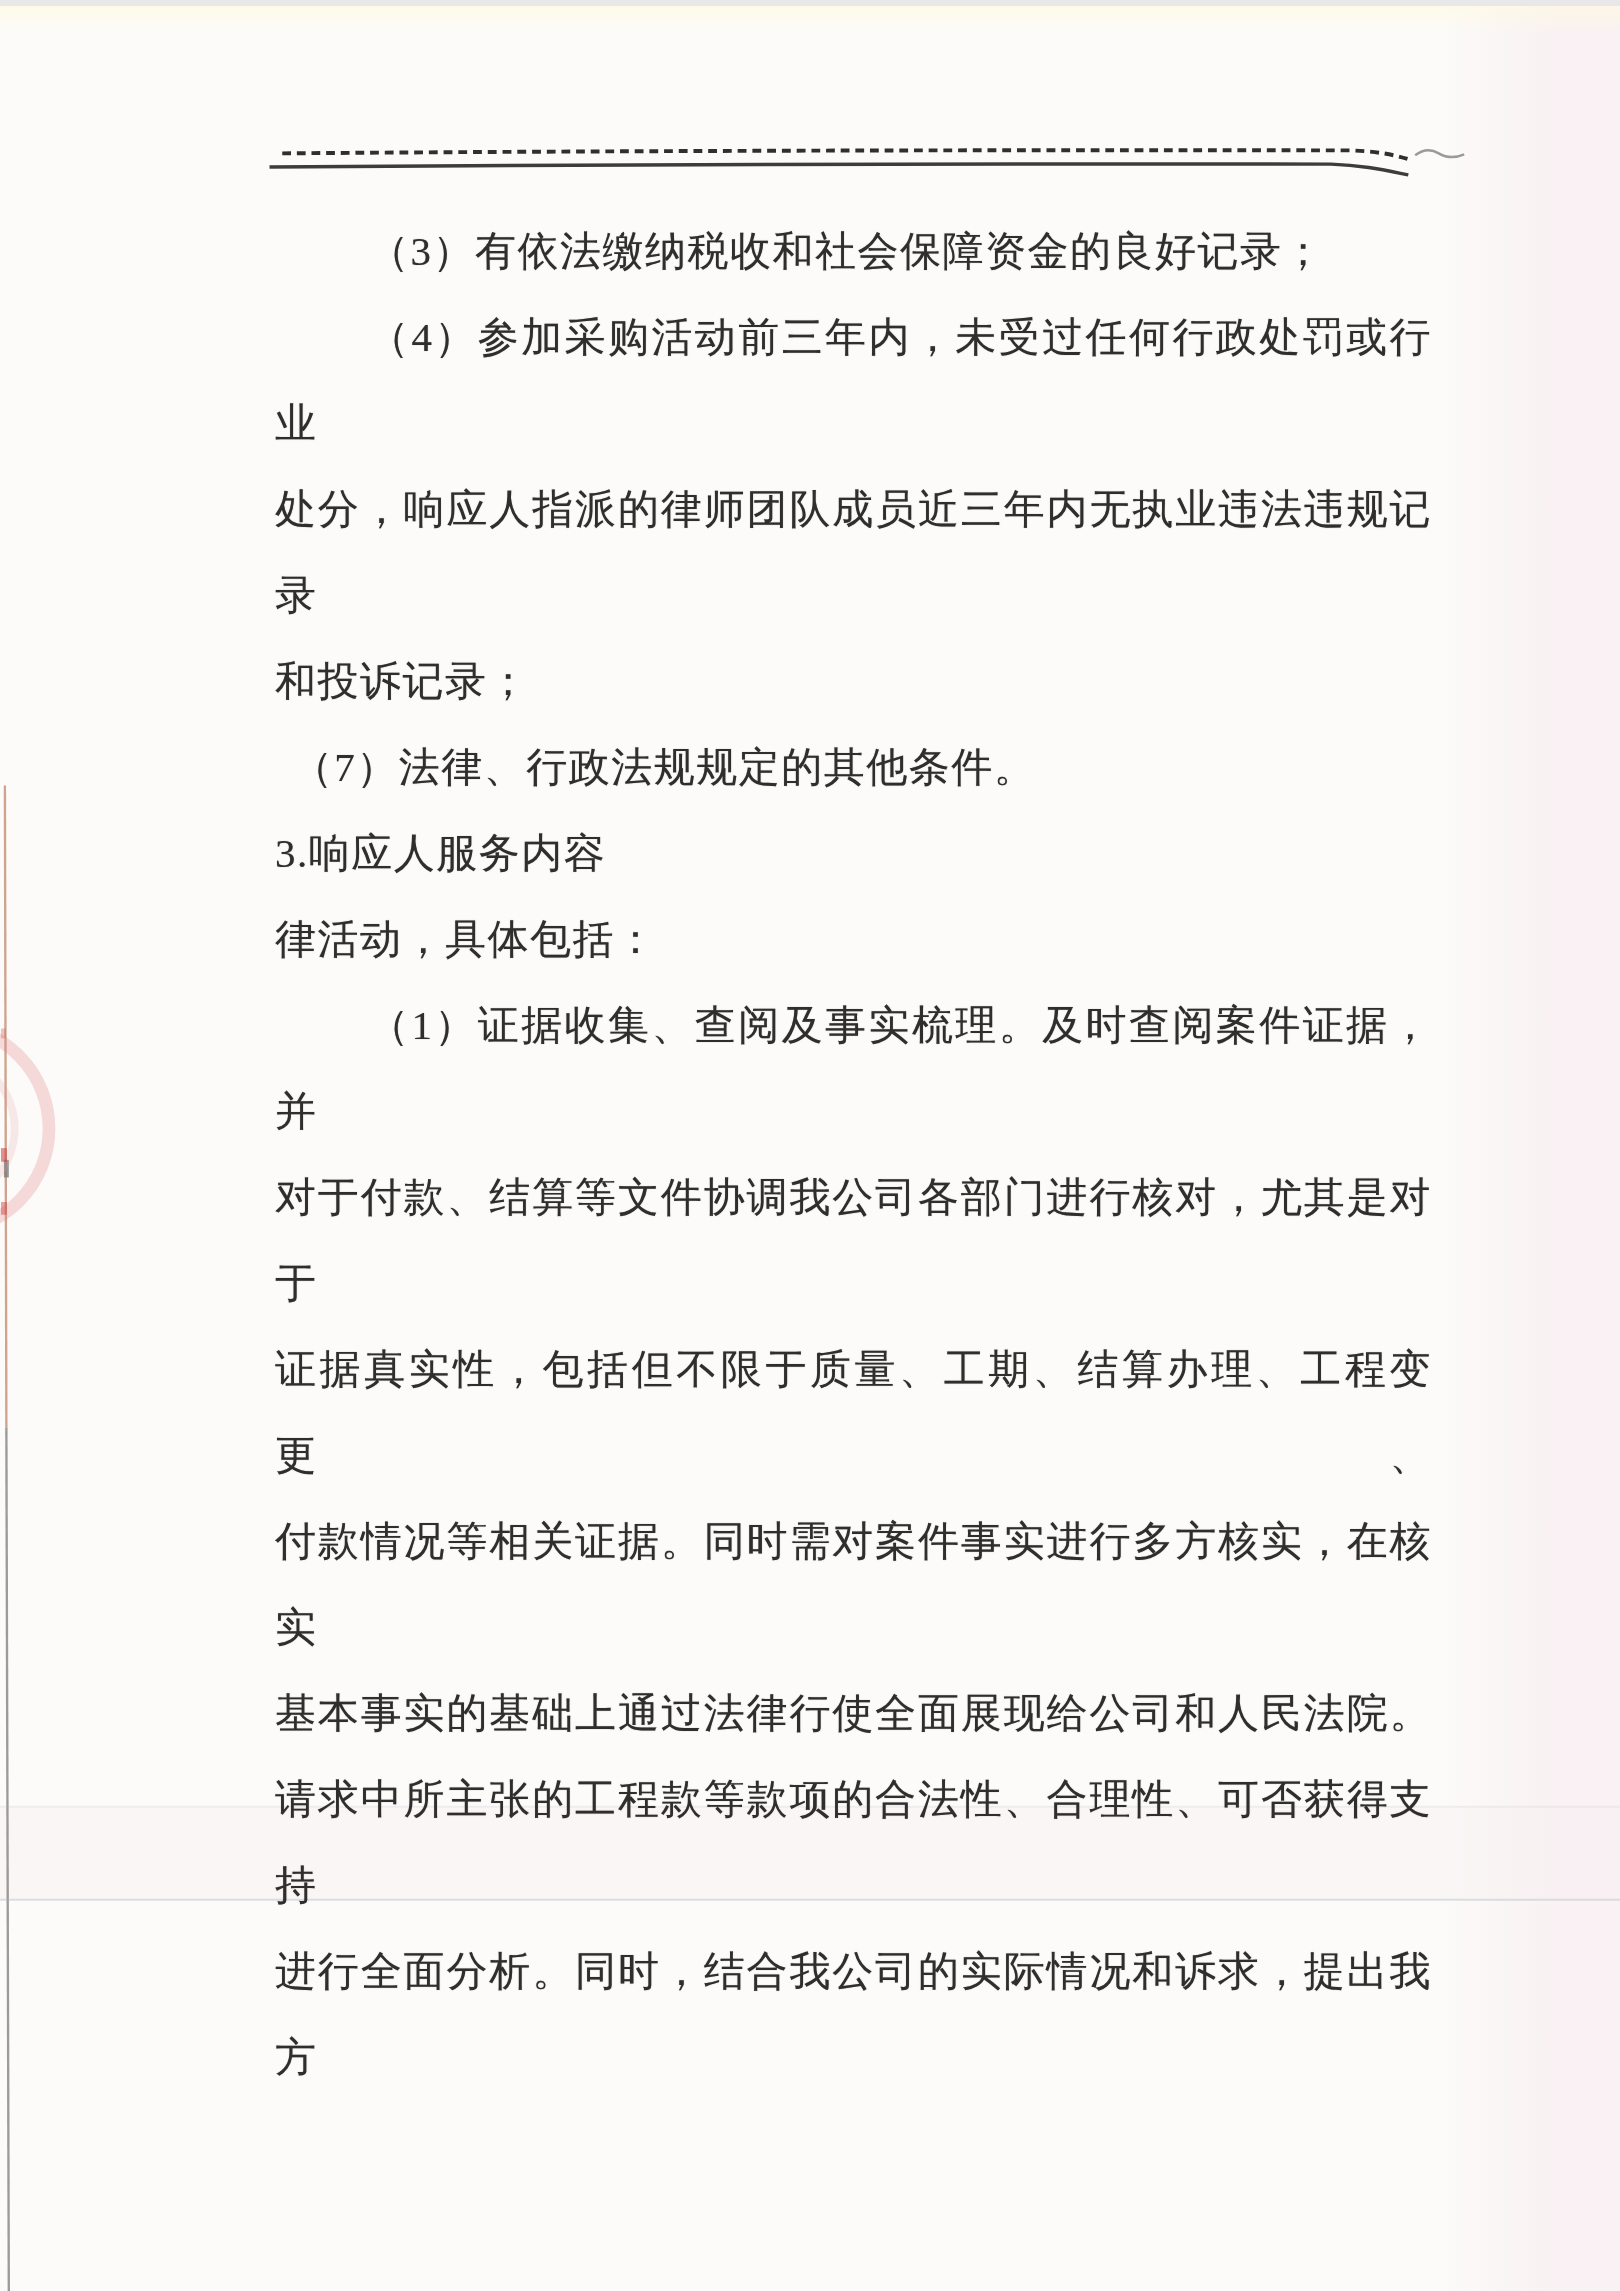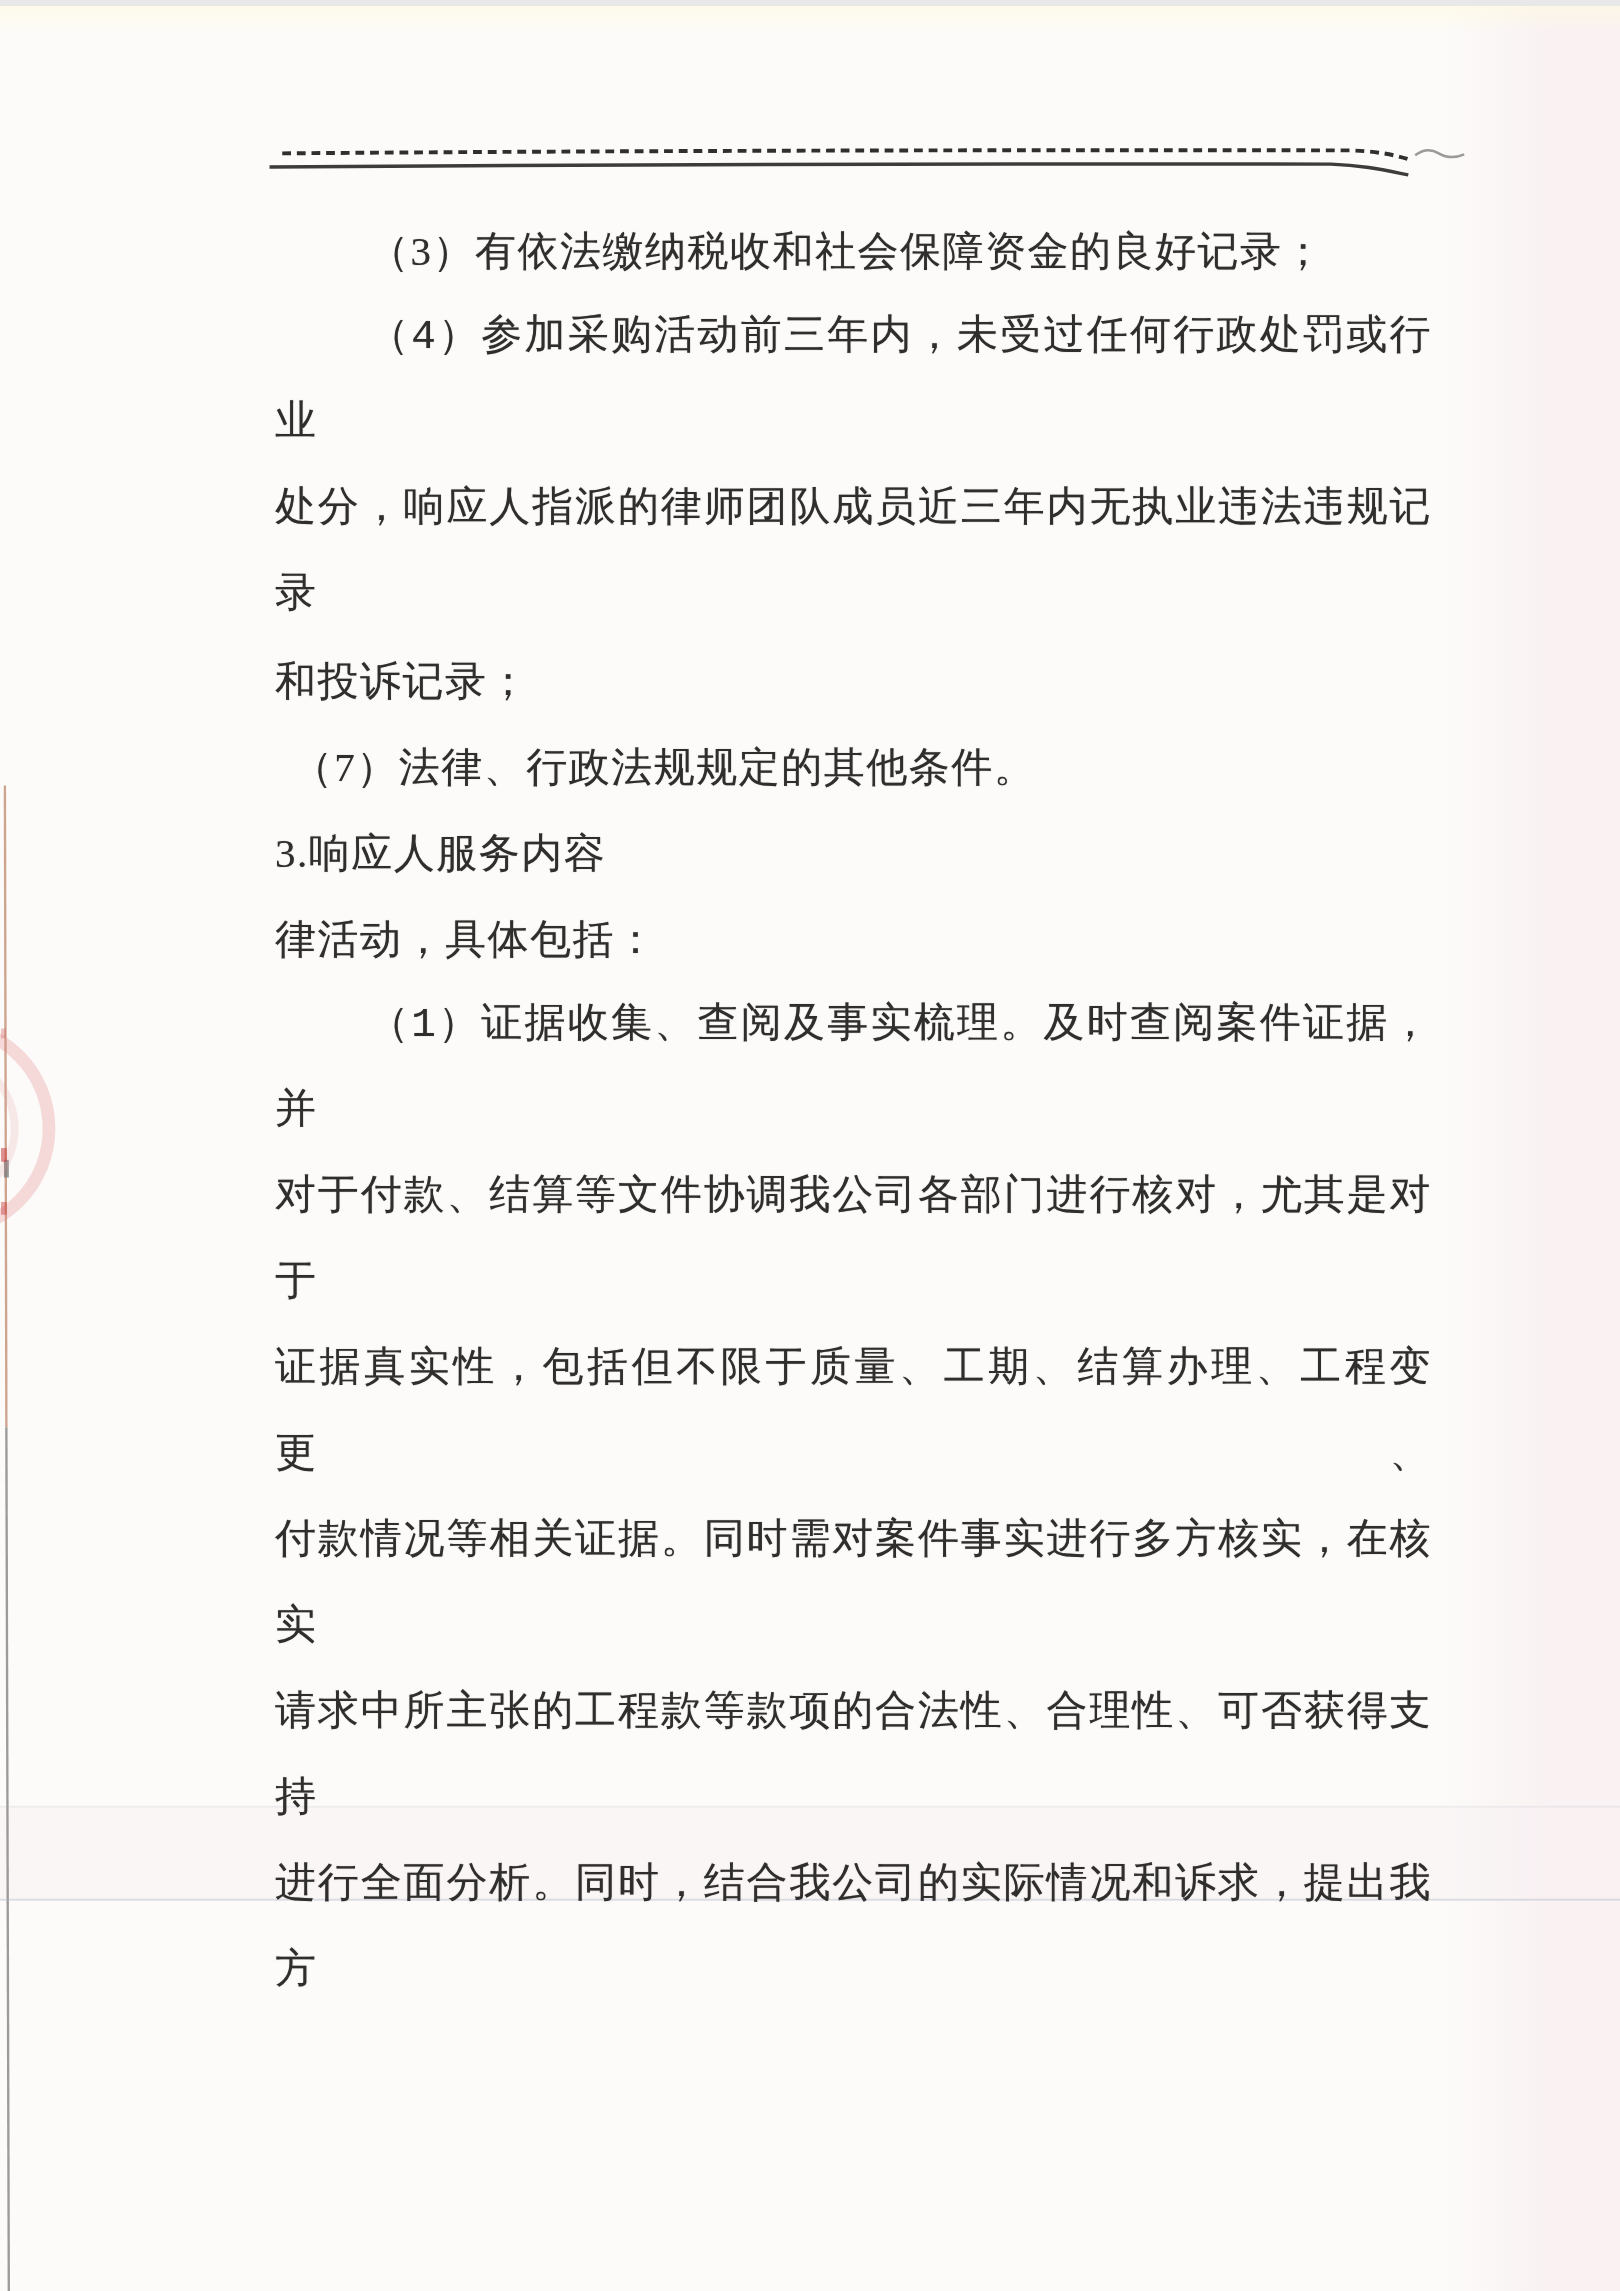--- a/index.html
+++ b/index.html
@@ -31,21 +31,20 @@
     letter-spacing:1.5px;
     color:#2f2e2c;
     text-shadow:0 0 1px rgba(70,68,64,.55);
   }
   .line{white-space:nowrap;}
   .line.fill{
     white-space:normal;
     text-align:justify;
     -moz-text-align-last:justify;
     text-align-last:justify;
-    font-family:Liberation Mono, monospace;
   }
   .line.ind2{text-indent:93px;}
   .line.inds{text-indent:16.7px;}
 </style>
 </head>
 <body>
 
 <div class="page">
 
   <div class="tint-band band-above-scanline"></div>
@@ -80,18 +79,19 @@
       <div class="line fill ind2">（4）参加采购活动前三年内，未受过任何行政处罚或行业</div>
       <div class="line fill">处分，响应人指派的律师团队成员近三年内无执业违法违规记录</div>
       <div class="line">和投诉记录；</div>
       <div class="line inds">（7）法律、行政法规规定的其他条件。</div>
       <div class="line">3.响应人服务内容</div>
       <div class="line">律活动，具体包括：</div>
       <div class="line fill ind2">（1）证据收集、查阅及事实梳理。及时查阅案件证据，并</div>
       <div class="line fill">对于付款、结算等文件协调我公司各部门进行核对，尤其是对于</div>
       <div class="line fill">证据真实性，包括但不限于质量、工期、结算办理、工程变更、</div>
       <div class="line fill">付款情况等相关证据。同时需对案件事实进行多方核实，在核实</div>
+      <div class="line fill">基本事实的基础上通过法律行使全面展现给公司和人民法院。</div>
       <div class="line fill">请求中所主张的工程款等款项的合法性、合理性、可否获得支持</div>
       <div class="line fill">进行全面分析。同时，结合我公司的实际情况和诉求，提出我方</div>
     </div>
 
 </div>
 
 
 </body></html>

